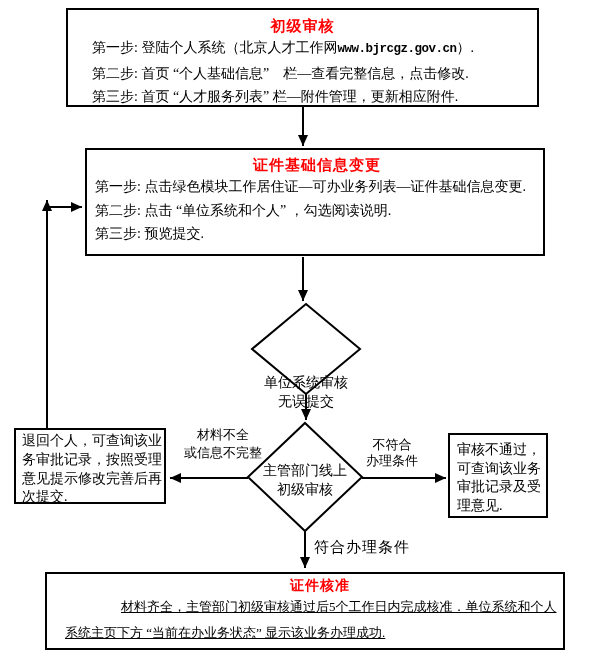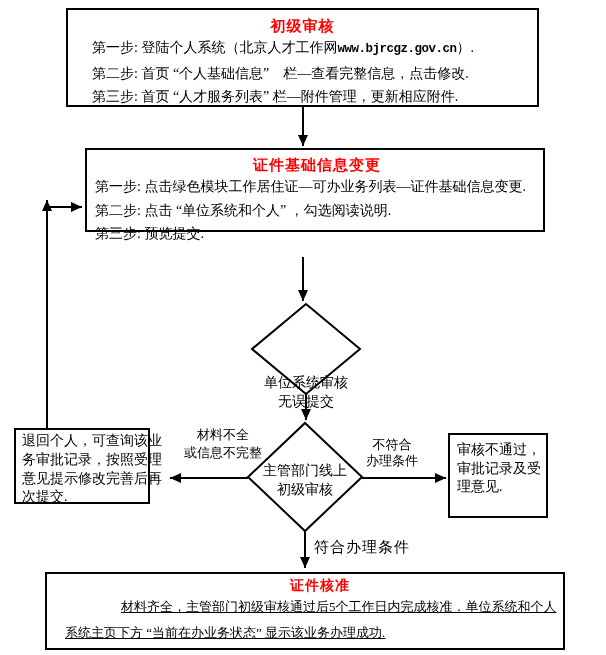--- a/index.html
+++ b/index.html
@@ -6,23 +6,23 @@
   .canvas{
     position:relative;width:606px;height:655px;background:#ffffff;
     font-family:"Liberation Serif","DejaVu Serif",serif;color:#000;overflow:hidden;
   }
   .wires{position:absolute;left:0;top:0;width:606px;height:655px;}
   .box{position:absolute;border:2px solid #000;background:#fff;box-sizing:border-box;}
   .ttl{color:#ff0000;text-align:center;font-size:15px;line-height:20px;letter-spacing:1px;font-weight:bold;}
   .step{font-size:14px;line-height:23.7px;white-space:nowrap;}
   .box1{left:66px;top:8px;width:473px;height:99px;padding:6px 4px 0 24px;}
   .box1 .ttl{margin-left:-20px;}
-  .box2{left:85px;top:148px;width:460px;height:84px;padding:5px 4px 0 8px;}
+  .box2{left:85px;top:148px;width:460px;height:108px;padding:5px 4px 0 8px;}
   .url{font-family:"Liberation Mono","DejaVu Sans Mono",monospace;font-weight:bold;font-size:12.5px;letter-spacing:-0.5px;}
-  .retbox{left:14px;top:428px;width:136px;height:76px;padding:2px 0 10px 6px;}
+  .retbox{left:14px;top:428px;width:152px;height:76px;padding:2px 0 10px 6px;}
   .retbox .ln{font-size:14px;line-height:18.8px;white-space:nowrap;}
   .rejbox{left:448px;top:433px;width:100px;height:85px;padding:6px 0 0 7px;}
   .rejbox .ln{font-size:14px;line-height:18.5px;white-space:nowrap;}
   .finbox{left:45px;top:572px;width:520px;height:78px;padding:3px 0 0 0;}
   .finbox .ttl{font-size:14px;line-height:17px;padding-left:30px;}
   .fin-ln{font-size:13px;line-height:26px;white-space:nowrap;padding-left:18px;text-decoration:underline;}
   .fin-ln1{text-indent:56px;}
   .dtext{position:absolute;text-align:center;font-size:14px;line-height:19px;}
   .d1text{left:233px;top:334px;width:146px;margin-top:39px;}
   .d2text{left:232px;top:461px;width:146px;}
@@ -93,20 +93,21 @@
 
   <div class="box retbox">
     <div class="ln">退回个人，可查询该业</div>
     <div class="ln">务审批记录，按照受理</div>
     <div class="ln">意见提示修改完善后再</div>
     <div class="ln">次提交.</div>
   </div>
 
   <div class="box rejbox">
     <div class="ln">审核不通过，</div>
+    <div class="ln">可查询该业务</div>
     <div class="ln">审批记录及受</div>
     <div class="ln">理意见.</div>
   </div>
 
   <div class="box finbox">
     <div class="ttl">证件核准</div>
     <div class="fin-ln fin-ln1">材料齐全，主管部门初级审核通过后5个工作日内完成核准．单位系统和个人</div>
     <div class="fin-ln">系统主页下方 “当前在办业务状态” 显示该业务办理成功.</div>
   </div>
 

